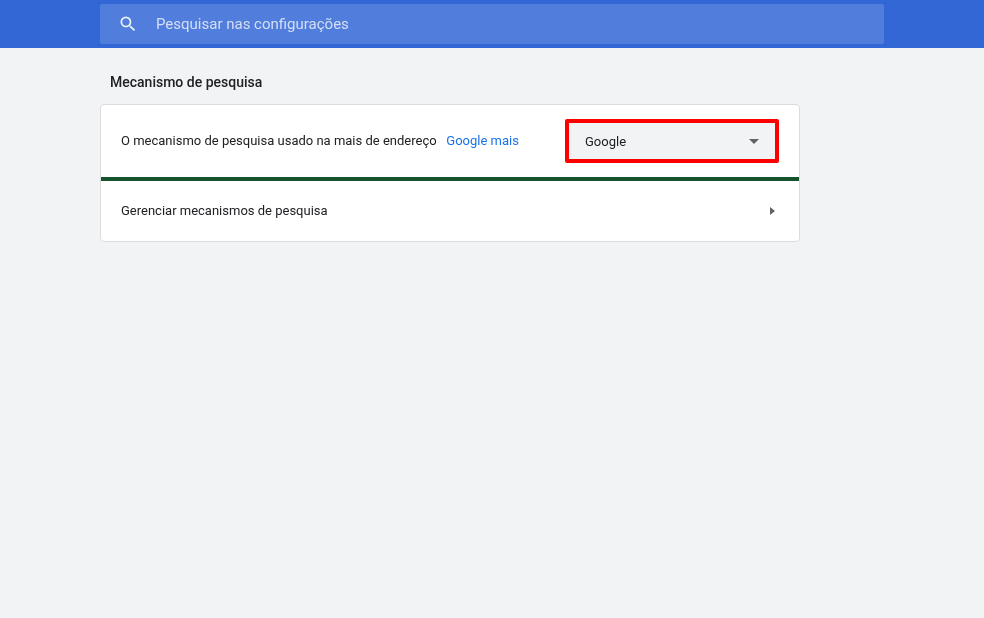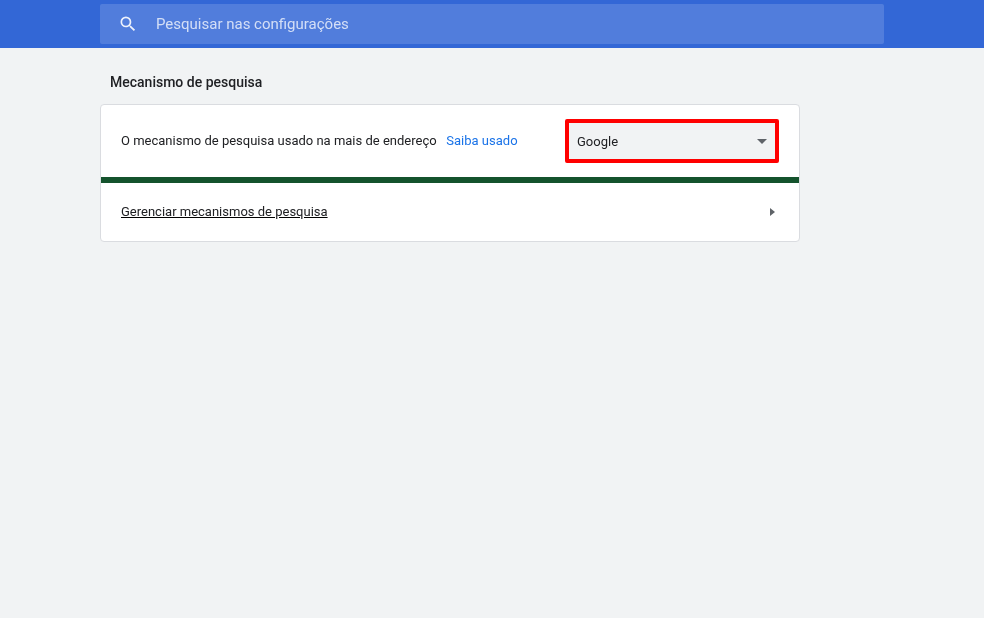--- a/index.html
+++ b/index.html
@@ -66,22 +66,21 @@
       overflow: hidden;
     }
     .row {
       display: flex;
       align-items: center;
       justify-content: space-between;
       padding: 14px 20px;
       min-height: 64px;
     }
     .row + .row {
-      border-top: 6px solid #14532d;
-      text-decoration: underline;
+      border-top: 4px solid #14532d;
     }
     .row-label {
       font-size: 13px;
       color: #202124;
       line-height: 1.4;
     }
     .link {
       color: #1a73e8;
       text-decoration: none;
       cursor: pointer;
@@ -92,21 +91,21 @@
       padding: 0;
     }
     .select {
       background: #f1f3f4;
       border: none;
       display: flex;
       align-items: center;
       justify-content: space-between;
       width: 206px;
       height: 36px;
-      padding: 0 8px;
+      padding: 0 16px;
       font-size: 13px;
       color: #202124;
       cursor: pointer;
     }
     .select-arrow {
       width: 0;
       height: 0;
       border-left: 5px solid transparent;
       border-right: 5px solid transparent;
       border-top: 5px solid #5f6368;
@@ -136,21 +135,21 @@
 
 <div class="content">
   <div class="section-title">Mecanismo de pesquisa</div>
 
   <div class="card">
 
     <div class="row">
       <div class="row-label">
         <span>O mecanismo de pesquisa usado na mais de endereço</span>
         <span>&nbsp;</span>
-        <a class="link">Saiba usado</a>
+        <a class="link">Google mais</a>
       </div>
       <div class="select-wrap">
         <div class="select">
           <span>Google</span>
           <span class="select-arrow"></span>
         </div>
       </div>
     </div>
 
     <div class="row">

